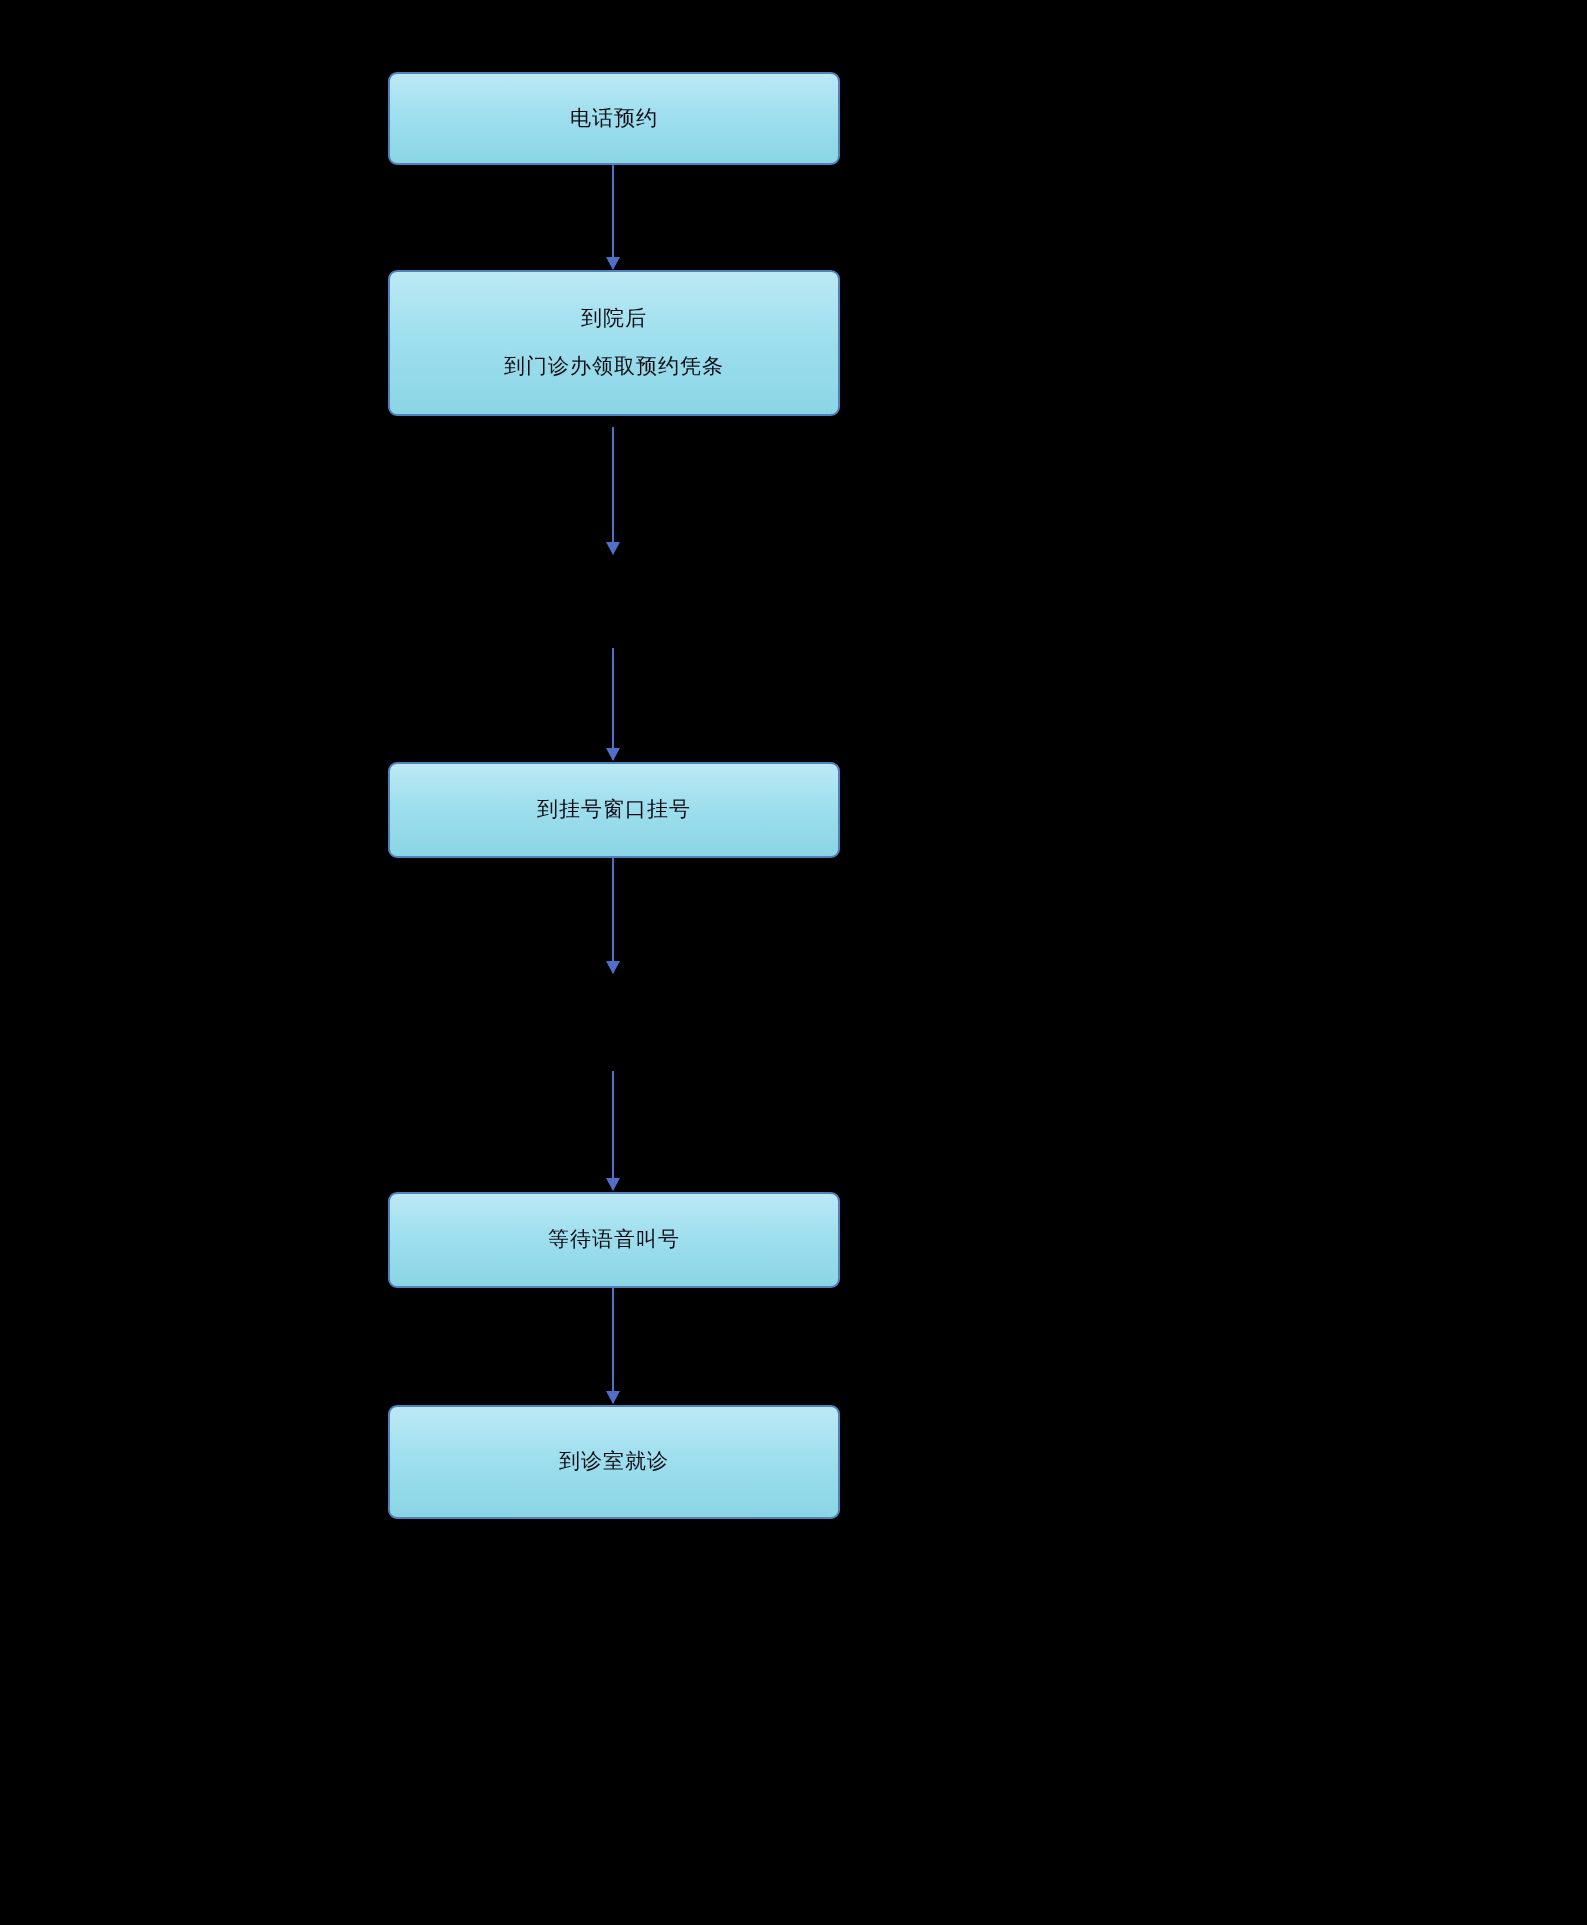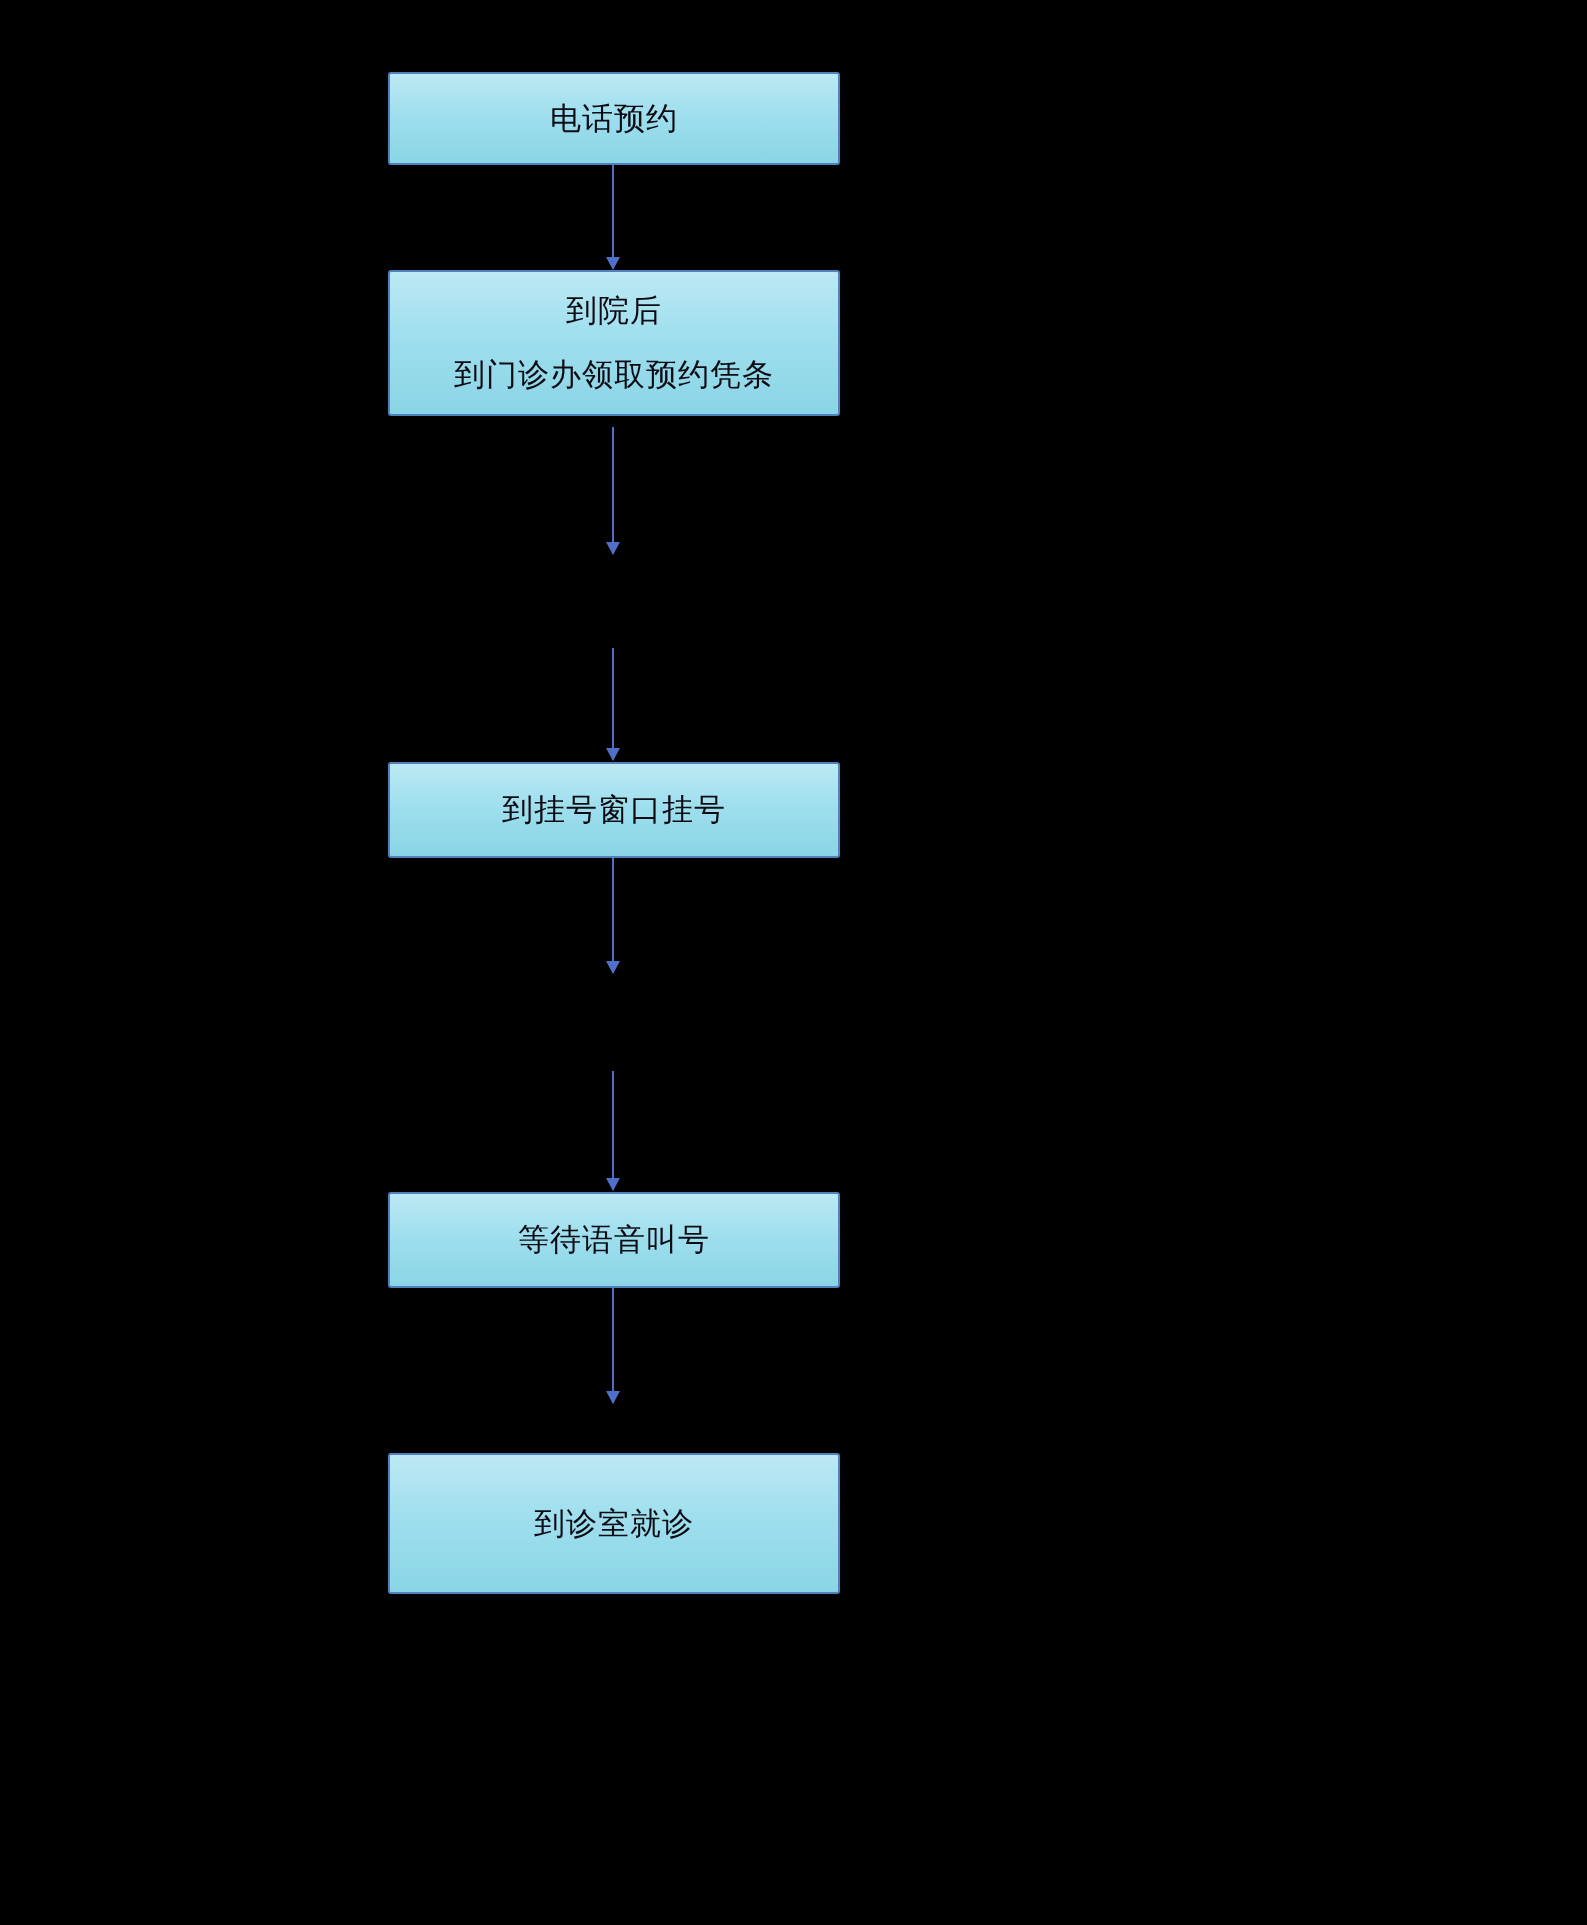--- a/index.html
+++ b/index.html
@@ -18,27 +18,27 @@
     position: absolute;
     inset: 0;
   }
   .node {
     position: absolute;
     left: 388px;
     width: 452px;
     box-sizing: border-box;
     background: linear-gradient(to bottom, #bce9f4 0%, #9fdfee 45%, #8ad5e5 100%);
     border: 2px solid #4f81bd;
-    border-radius: 3px;
+    border-radius: 9px;
     display: flex;
     flex-direction: column;
     align-items: center;
     justify-content: center;
     color: #0b0b14;
-    font-size: 31px;
+    font-size: 21px;
     letter-spacing: 1px;
     text-align: center;
   }
   .node .line {
     display: block;
     line-height: 1.6;
   }
   .node-2 .line + .line {
     margin-top: 14px;
   }
@@ -90,17 +90,17 @@
 
 
   <div class="arrow" style="top:1071px; height:119px;"></div>
 
   <div class="node node-6" style="top:1192px; height:96px;">
     <span class="line">等待语音叫号</span>
   </div>
 
   <div class="arrow" style="top:1288px; height:115px;"></div>
 
-  <div class="node node-7" style="top:1405px; height:141px;margin-top:48px;">
+  <div class="node node-7" style="top:1405px; height:114px;">
     <span class="line">到诊室就诊</span>
   </div>
 
 </div>
 
 </body></html>

